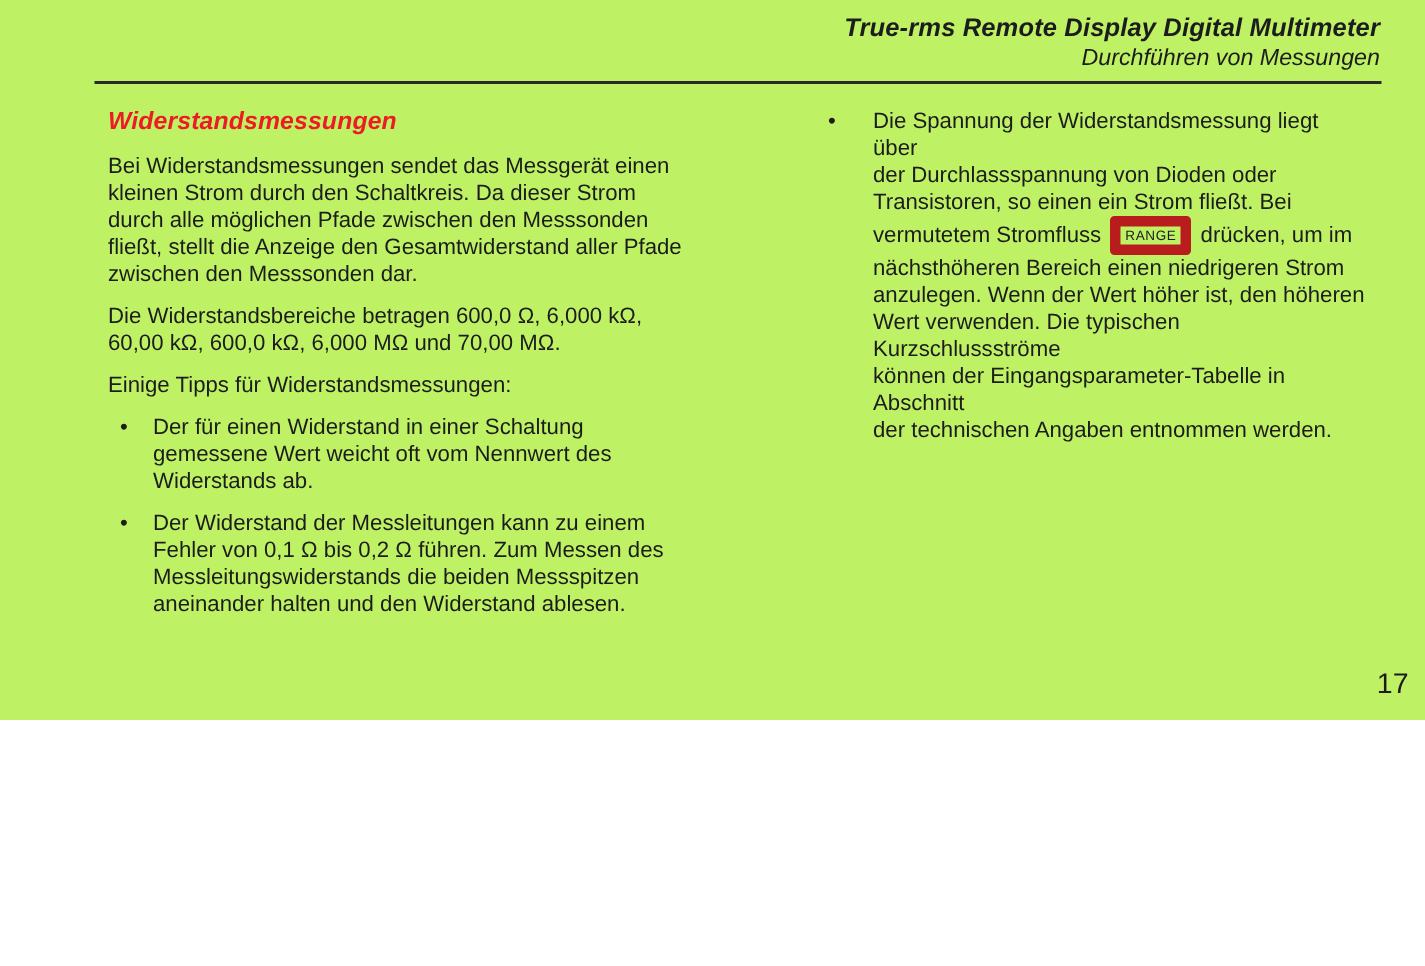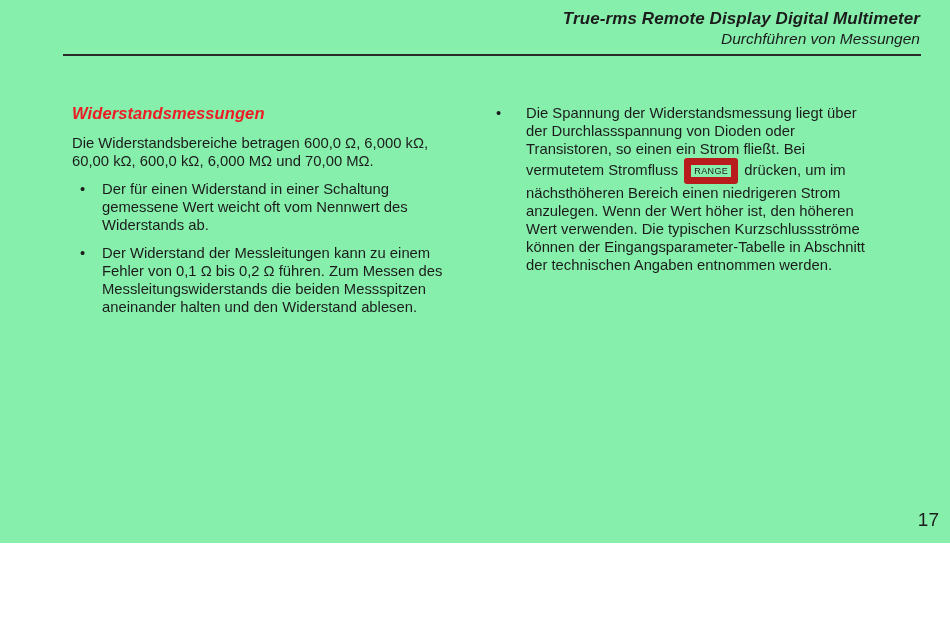--- a/index.html
+++ b/index.html
@@ -5,22 +5,22 @@
   :root {
     --heading-red: #ed1c24;
     --text-ink: #1c1c1c;
     --rule-color: #2a2a2a;
   }
   * { margin: 0; padding: 0; box-sizing: border-box; }
   html, body { background: #ffffff; }
   .page {
     position: relative;
     width: 950px;
-    height: 543px;
-    background: #86efac;
+    height: 480px;
+    background: #bef264;
     color: var(--text-ink);
     font-family: "Liberation Sans", "DejaVu Sans", sans-serif;
     overflow: hidden;
   }
   
   .header {
     padding: 9px 30px 0 0;
     text-align: right;
   }
   .h-title {
@@ -37,22 +37,21 @@
   }
   .rule {
     margin: 6px 29px 0 63px;
     height: 0;
     border-top: 2px solid var(--rule-color);
   }
   
   .cols {
     display: flex;
     padding: 16px 40px 0 72px;
-    gap: 24px;
-    margin-top: 32px;
+    gap: 80px;
   }
   .col-left { width: 400px; flex: 0 0 400px; }
   .col-right { flex: 1; }
   .doc-text {
     font-size: 14.8px;
     line-height: 18px;
     white-space: pre-line;
   }
   .red-heading {
     color: var(--heading-red);
@@ -123,22 +122,28 @@
   </header>
 
   <div class="rule"></div>
 
   <main class="cols">
 
     <section class="col-left">
       <h1 class="red-heading">Widerstandsmessungen</h1>
 
 
+      <p class="doc-text para">Bei Widerstandsmessungen sendet das Messgerät einen
+kleinen Strom durch den Schaltkreis. Da dieser Strom
+durch alle möglichen Pfade zwischen den Messsonden
+fließt, stellt die Anzeige den Gesamtwiderstand aller Pfade
+zwischen den Messsonden dar.</p>
       <p class="doc-text para">Die Widerstandsbereiche betragen 600,0 Ω, 6,000 kΩ,
 60,00 kΩ, 600,0 kΩ, 6,000 MΩ und 70,00 MΩ.</p>
+      <p class="doc-text para">Einige Tipps für Widerstandsmessungen:</p>
 
       <div class="bullet-item">
         <span class="bullet-marker">•</span>
         <span class="bullet-body doc-text">Der für einen Widerstand in einer Schaltung
 gemessene Wert weicht oft vom Nennwert des
 Widerstands ab.</span>
       </div>
 
       <div class="bullet-item">
         <span class="bullet-marker">•</span>

